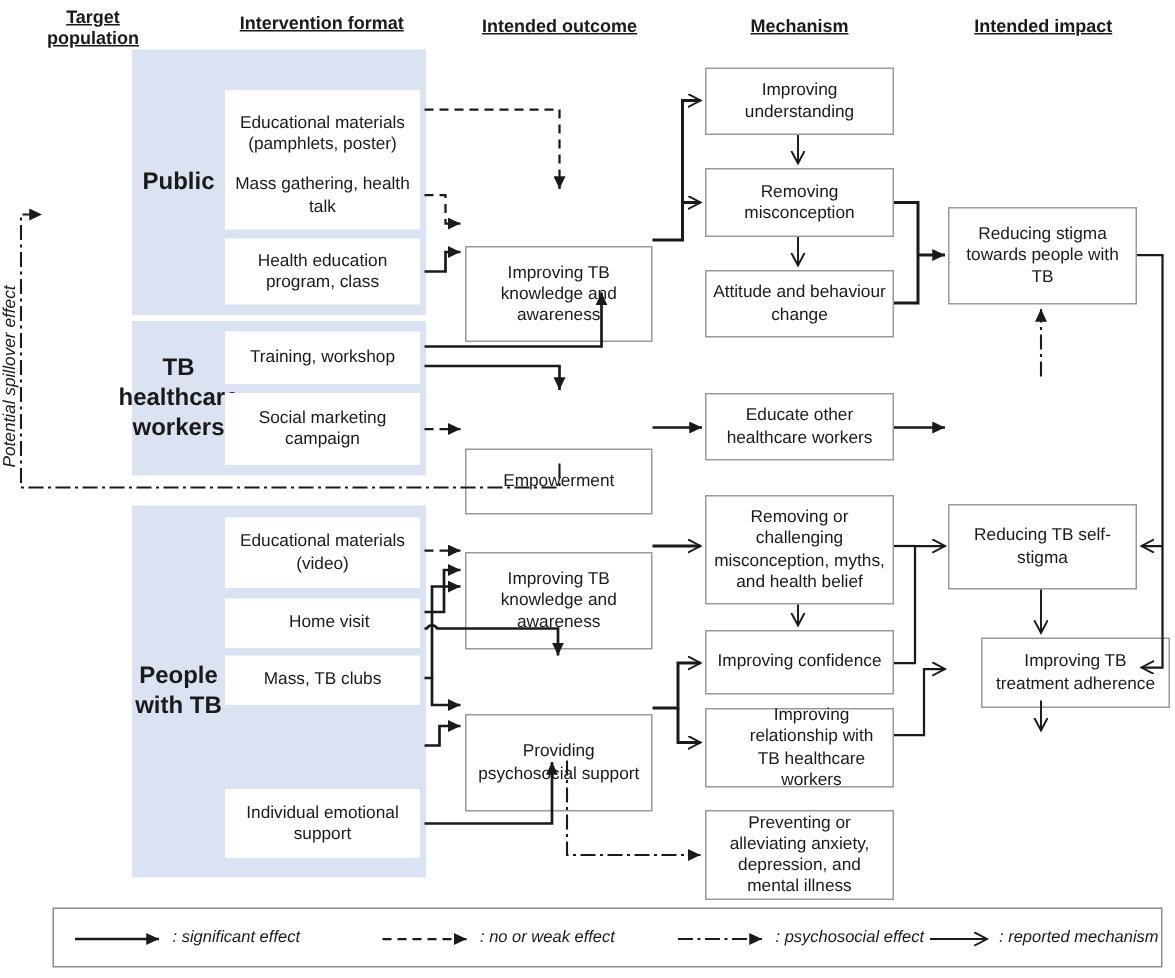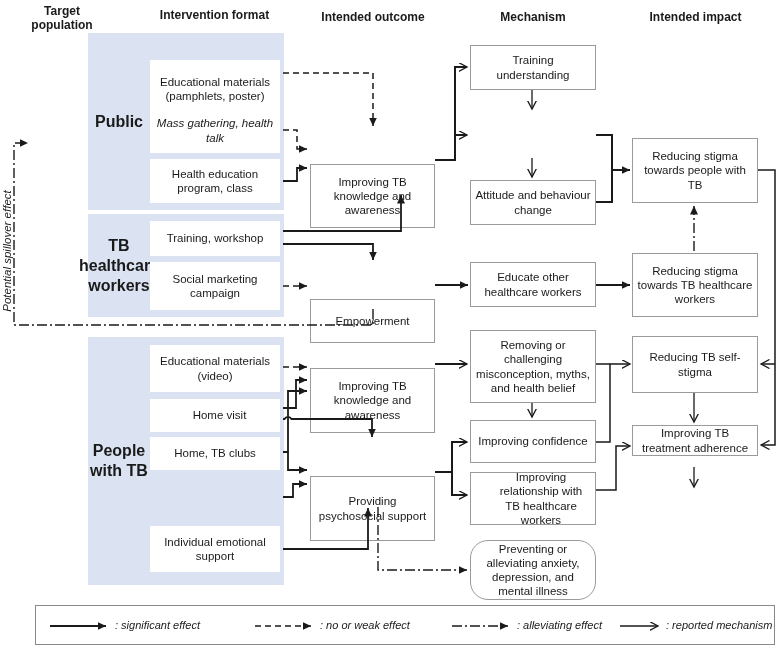--- a/index.html
+++ b/index.html
@@ -1,18 +1,18 @@
 <!DOCTYPE html>
 <html><head>
 <meta charset="utf-8">
 <style>
   html,body{margin:0;padding:0;background:#fff;}
   #canvas{position:relative;width:783px;height:652px;background:#fff;
           font-family:"Liberation Sans",sans-serif;color:#1a1a1a;overflow:hidden;}
-  .hdr{position:absolute;font-weight:bold;font-size:12px;text-align:center;line-height:1.2;}
+  .hdr{position:absolute;font-weight:bold;font-size:12px;text-align:center;line-height:1.2;text-decoration:underline;}
   .panel{position:absolute;background:#dbe3f2;}
   .poplabel{position:absolute;display:flex;align-items:center;justify-content:center;
             text-align:center;font-weight:bold;font-size:16px;line-height:1.25;}
   .ibox{position:absolute;left:150px;width:130px;background:#ffffff;display:flex;
         align-items:center;justify-content:center;text-align:center;font-size:11.5px;
         line-height:1.22;padding:2px 5px;box-sizing:border-box;}
   .obox{position:absolute;background:#ffffff;border:1px solid #9a9a9a;display:flex;
         align-items:center;justify-content:center;text-align:center;font-size:11.5px;
         line-height:1.22;padding:2px 4px;box-sizing:border-box;}
   .col-out{left:310px;width:125px;margin-top:36px;}
@@ -40,51 +40,51 @@
 
   <div class="panel" style="left:88px;top:33px;width:196px;height:177px;"></div>
   <div class="panel" style="left:88px;top:214px;width:196px;height:103px;"></div>
   <div class="panel" style="left:88px;top:337px;width:196px;height:248px;"></div>
 
   <div class="poplabel" style="left:88px;top:33px;width:62px;height:177px;">Public</div>
   <div class="poplabel" style="left:88px;top:214px;width:62px;height:103px;">TB healthcare workers</div>
   <div class="poplabel" style="left:88px;top:337px;width:62px;height:248px;">People with TB</div>
 
   <div class="ibox" style="top:44px;height:58px;margin-top:16px;">Educational materials (pamphlets, poster)</div>
-  <div class="ibox" style="top:108px;height:45px;font-style:italic;">Mass gathering, health talk</div>
+  <div class="ibox" style="top:108px;height:45px;">Mass gathering, health talk</div>
   <div class="ibox" style="top:159px;height:44px;">Health education program, class</div>
   <div class="ibox" style="top:221px;height:35px;">Training, workshop</div>
   <div class="ibox" style="top:262px;height:48px;">Social marketing campaign</div>
   <div class="ibox" style="top:345px;height:47px;">Educational materials (video)</div>
   <div class="ibox" style="top:399px;height:33px;padding-left:14px;">Home visit</div>
-  <div class="ibox" style="top:437px;height:33px;">Home, TB clubs</div>
+  <div class="ibox" style="top:437px;height:33px;">Mass, TB clubs</div>
   <div class="ibox" style="top:526px;height:46px;">Individual emotional support</div>
 
   <div class="obox col-out" style="top:128px;height:64px;">Improving TB knowledge and awareness</div>
   <div class="obox col-out" style="top:263px;height:44px;">Empowerment</div>
   <div class="obox col-out" style="top:332px;height:65px;">Improving TB knowledge and awareness</div>
   <div class="obox col-out" style="top:440px;height:65px;">Providing psychosocial support</div>
 
-  <div class="obox col-mech" style="top:45px;height:45px;">Training understanding</div>
+  <div class="obox col-mech" style="top:45px;height:45px;">Improving understanding</div>
+  <div class="obox col-mech" style="top:112px;height:46px;">Removing misconception</div>
   <div class="obox col-mech" style="top:180px;height:45px;">Attitude and behaviour change</div>
   <div class="obox col-mech" style="top:262px;height:45px;">Educate other healthcare workers</div>
   <div class="obox col-mech" style="top:330px;height:73px;">Removing or challenging misconception, myths, and health belief</div>
   <div class="obox col-mech" style="top:420px;height:43px;">Improving confidence</div>
   <div class="obox col-mech" style="top:472px;height:53px;padding-left:20px;">Improving relationship with TB healthcare workers</div>
-  <div class="obox col-mech" style="top:540px;height:60px;border-radius:18px;">Preventing or alleviating anxiety, depression, and mental illness</div>
+  <div class="obox col-mech" style="top:540px;height:60px;">Preventing or alleviating anxiety, depression, and mental illness</div>
 
   <div class="obox col-imp" style="top:138px;height:65px;">Reducing stigma towards people with TB</div>
-  <div class="obox col-imp" style="top:253px;height:64px;">Reducing stigma towards TB healthcare workers</div>
   <div class="obox col-imp" style="top:336px;height:57px;">Reducing TB self-stigma</div>
-  <div class="obox col-imp" style="top:425px;height:31px;">Improving TB treatment adherence</div>
+  <div class="obox col-imp" style="top:425px;height:47px;margin-left:22px;">Improving TB treatment adherence</div>
 
   <div id="legendbox"></div>
   <span class="lgl" style="left:115px;">: significant effect</span>
   <span class="lgl" style="left:320px;">: no or weak effect</span>
-  <span class="lgl" style="left:517px;">: alleviating effect</span>
+  <span class="lgl" style="left:517px;">: psychosocial effect</span>
   <span class="lgl" style="left:666px;">: reported mechanism</span>
 
   <svg id="arrows" width="783" height="652" viewBox="0 0 783 652">
     <defs>
       <marker id="af" markerUnits="userSpaceOnUse" markerWidth="10" markerHeight="8" refX="8.5" refY="4" orient="auto">
         <path d="M0,0 L8.5,4 L0,8 z" fill="#1a1a1a"></path>
       </marker>
       <marker id="ao" markerUnits="userSpaceOnUse" markerWidth="11" markerHeight="10" refX="8.5" refY="4.5" orient="auto">
         <path d="M0,0 L8.5,4.5 L0,9" fill="none" stroke="#1a1a1a" stroke-width="1.3"></path>
       </marker>

